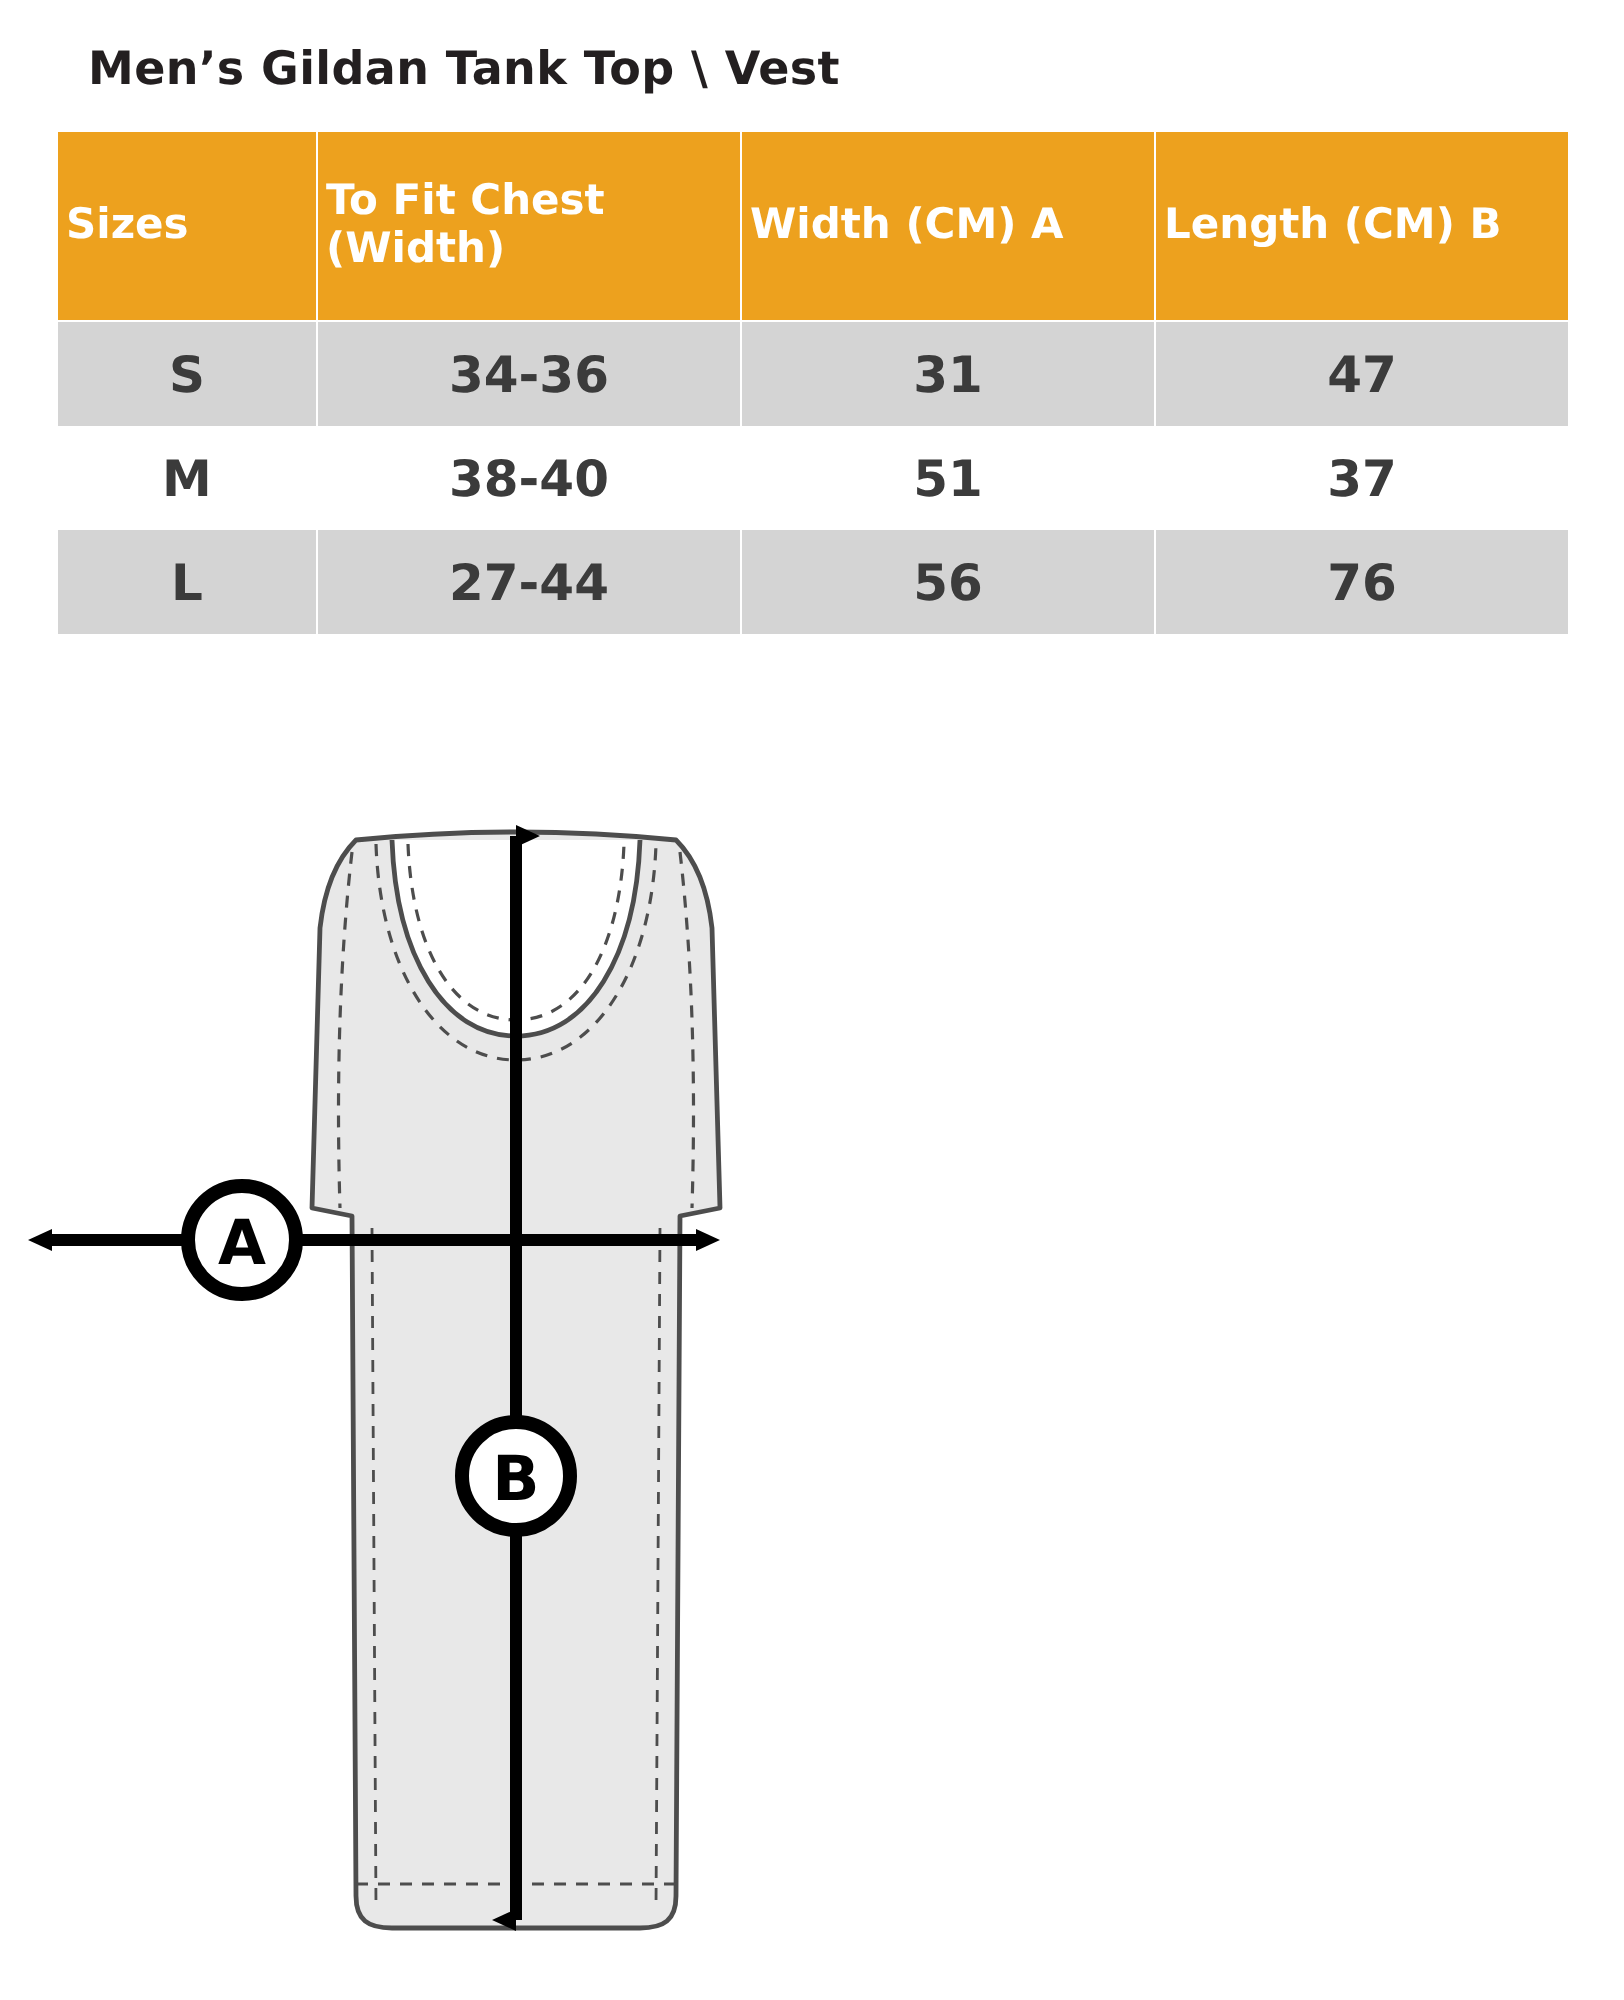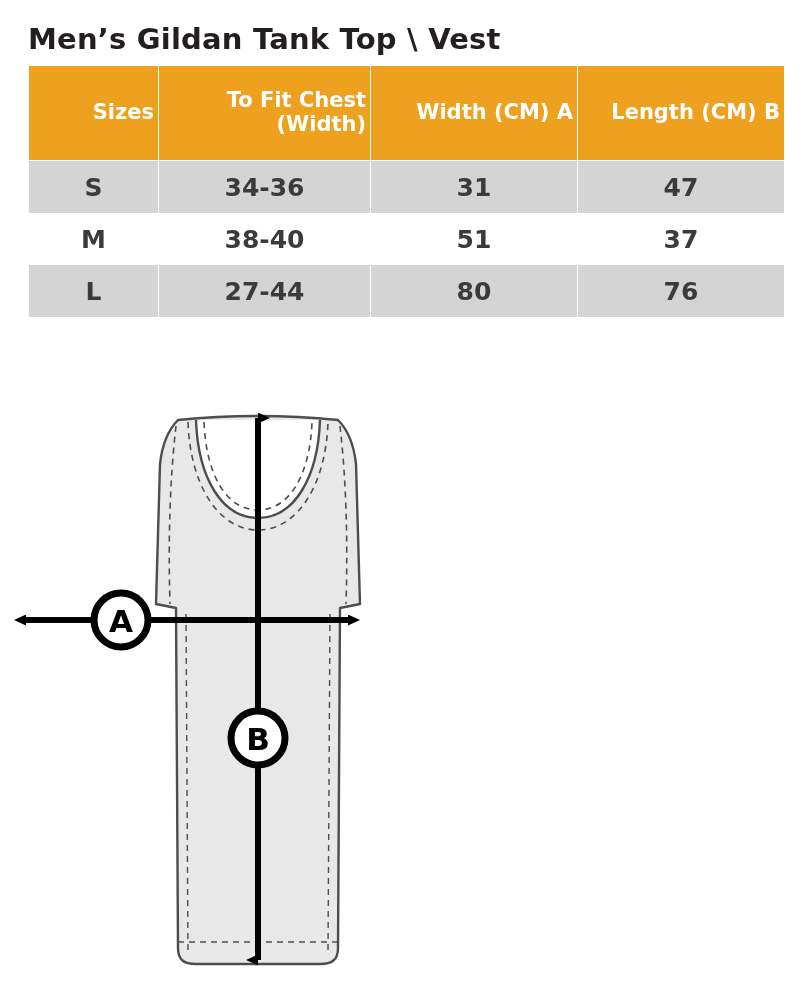--- a/index.html
+++ b/index.html
@@ -15,43 +15,43 @@
     position: relative;
     overflow: hidden;
   }
   .page {
     width: 812px;
     height: 1000px;
     position: relative;
   }
   .title {
     position: absolute;
-    left: 28px;
+    left: 44px;
     top: 22px;
-    font-size: 29px;
+    font-size: 23px;
     font-weight: bold;
     letter-spacing: 0.2px;
     color: #231f20;
     font-family: "DejaVu Sans", sans-serif;
     white-space: nowrap;
   }
   table.size-table {
     position: absolute;
     left: 28px;
     top: 65px;
     width: 756px;
     border-collapse: collapse;
     table-layout: fixed;
   }
   table.size-table th {
     background: #eda11e;
     color: #ffffff;
     font-size: 21px;
     font-weight: bold;
-    text-align: right;
+    text-align: left;
     padding: 10px 4px;
     border: 1px solid #ffffff;
     line-height: 1.12;
     height: 74px;
     vertical-align: middle;
     font-family: "DejaVu Sans", sans-serif;
   }
   table.size-table td {
     text-align: center;
     font-size: 25px;
@@ -122,21 +122,21 @@
       </tr>
       <tr class="even">
         <td>M</td>
         <td>38-40</td>
         <td>51</td>
         <td>37</td>
       </tr>
       <tr class="odd">
         <td>L</td>
         <td>27-44</td>
-        <td>80</td>
+        <td>56</td>
         <td>76</td>
       </tr>
     </tbody>
   </table>
 
   <div class="diagram">
     <svg width="812" height="592" viewBox="0 0 812 592" xmlns="http://www.w3.org/2000/svg">
       <defs>
         <marker id="arrowL" markerWidth="14" markerHeight="14" refX="12" refY="5.5" orient="auto" markerUnits="userSpaceOnUse">
           <path d="M12,0 L0,5.5 L12,11 Z" fill="#000000"></path>

